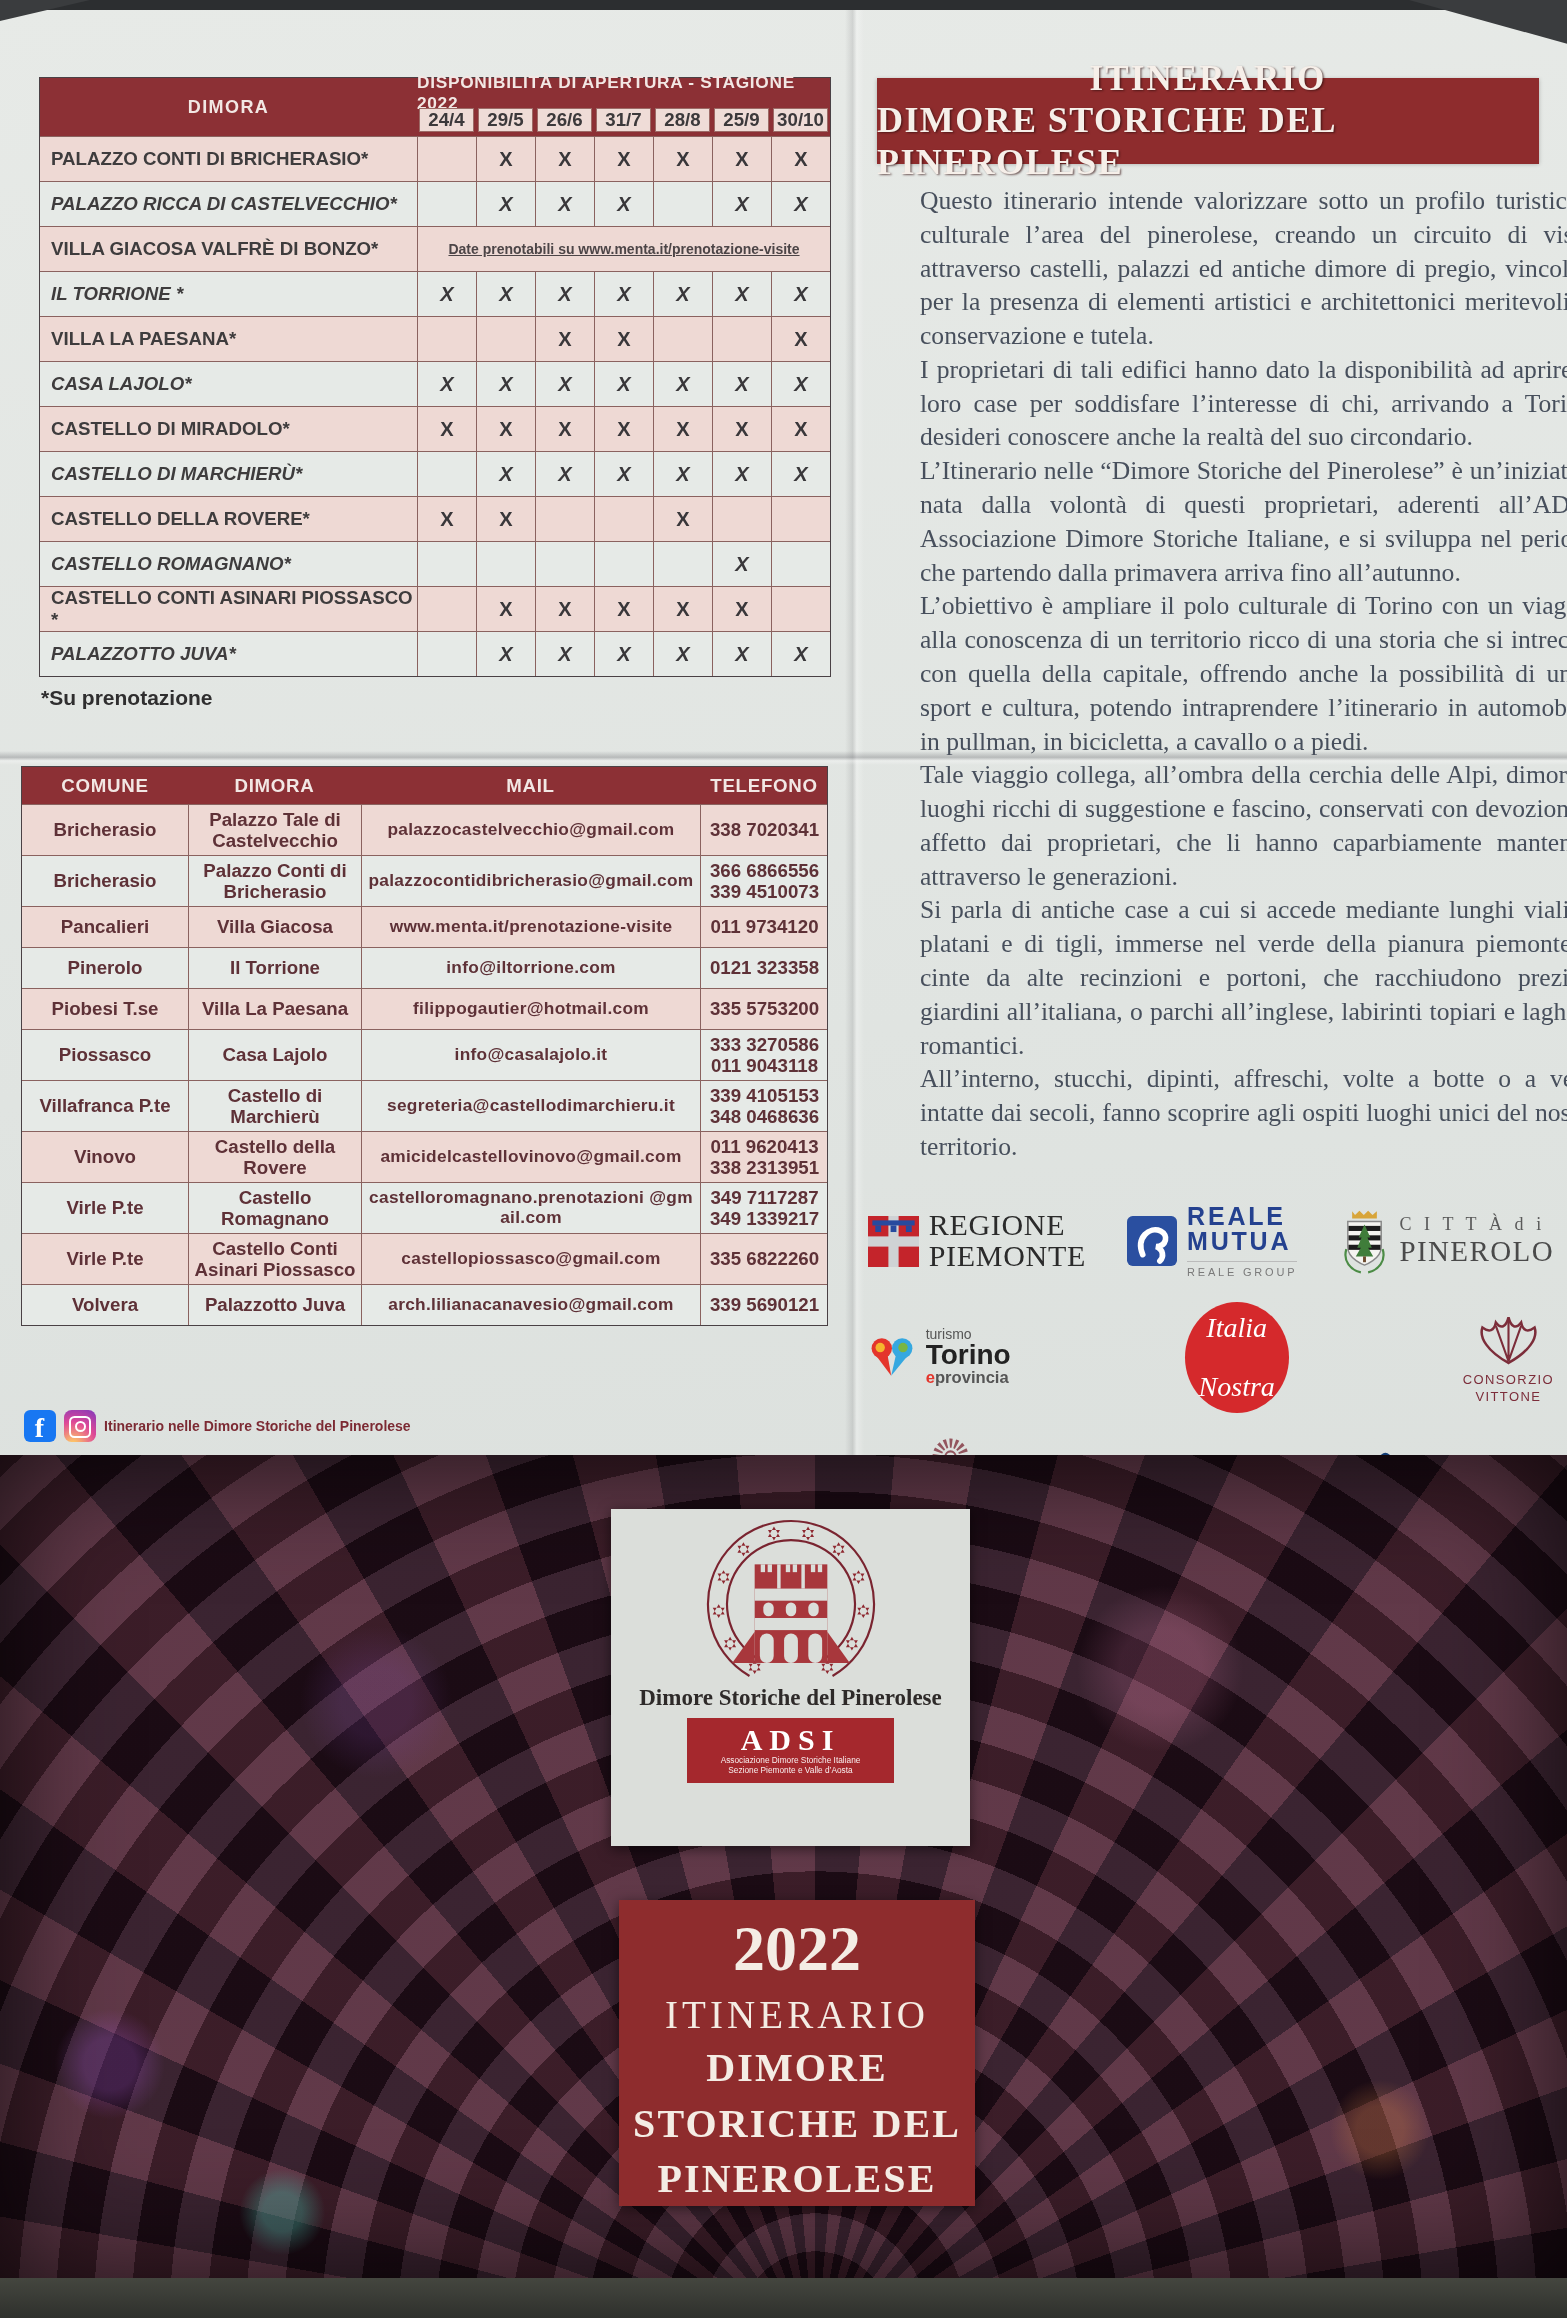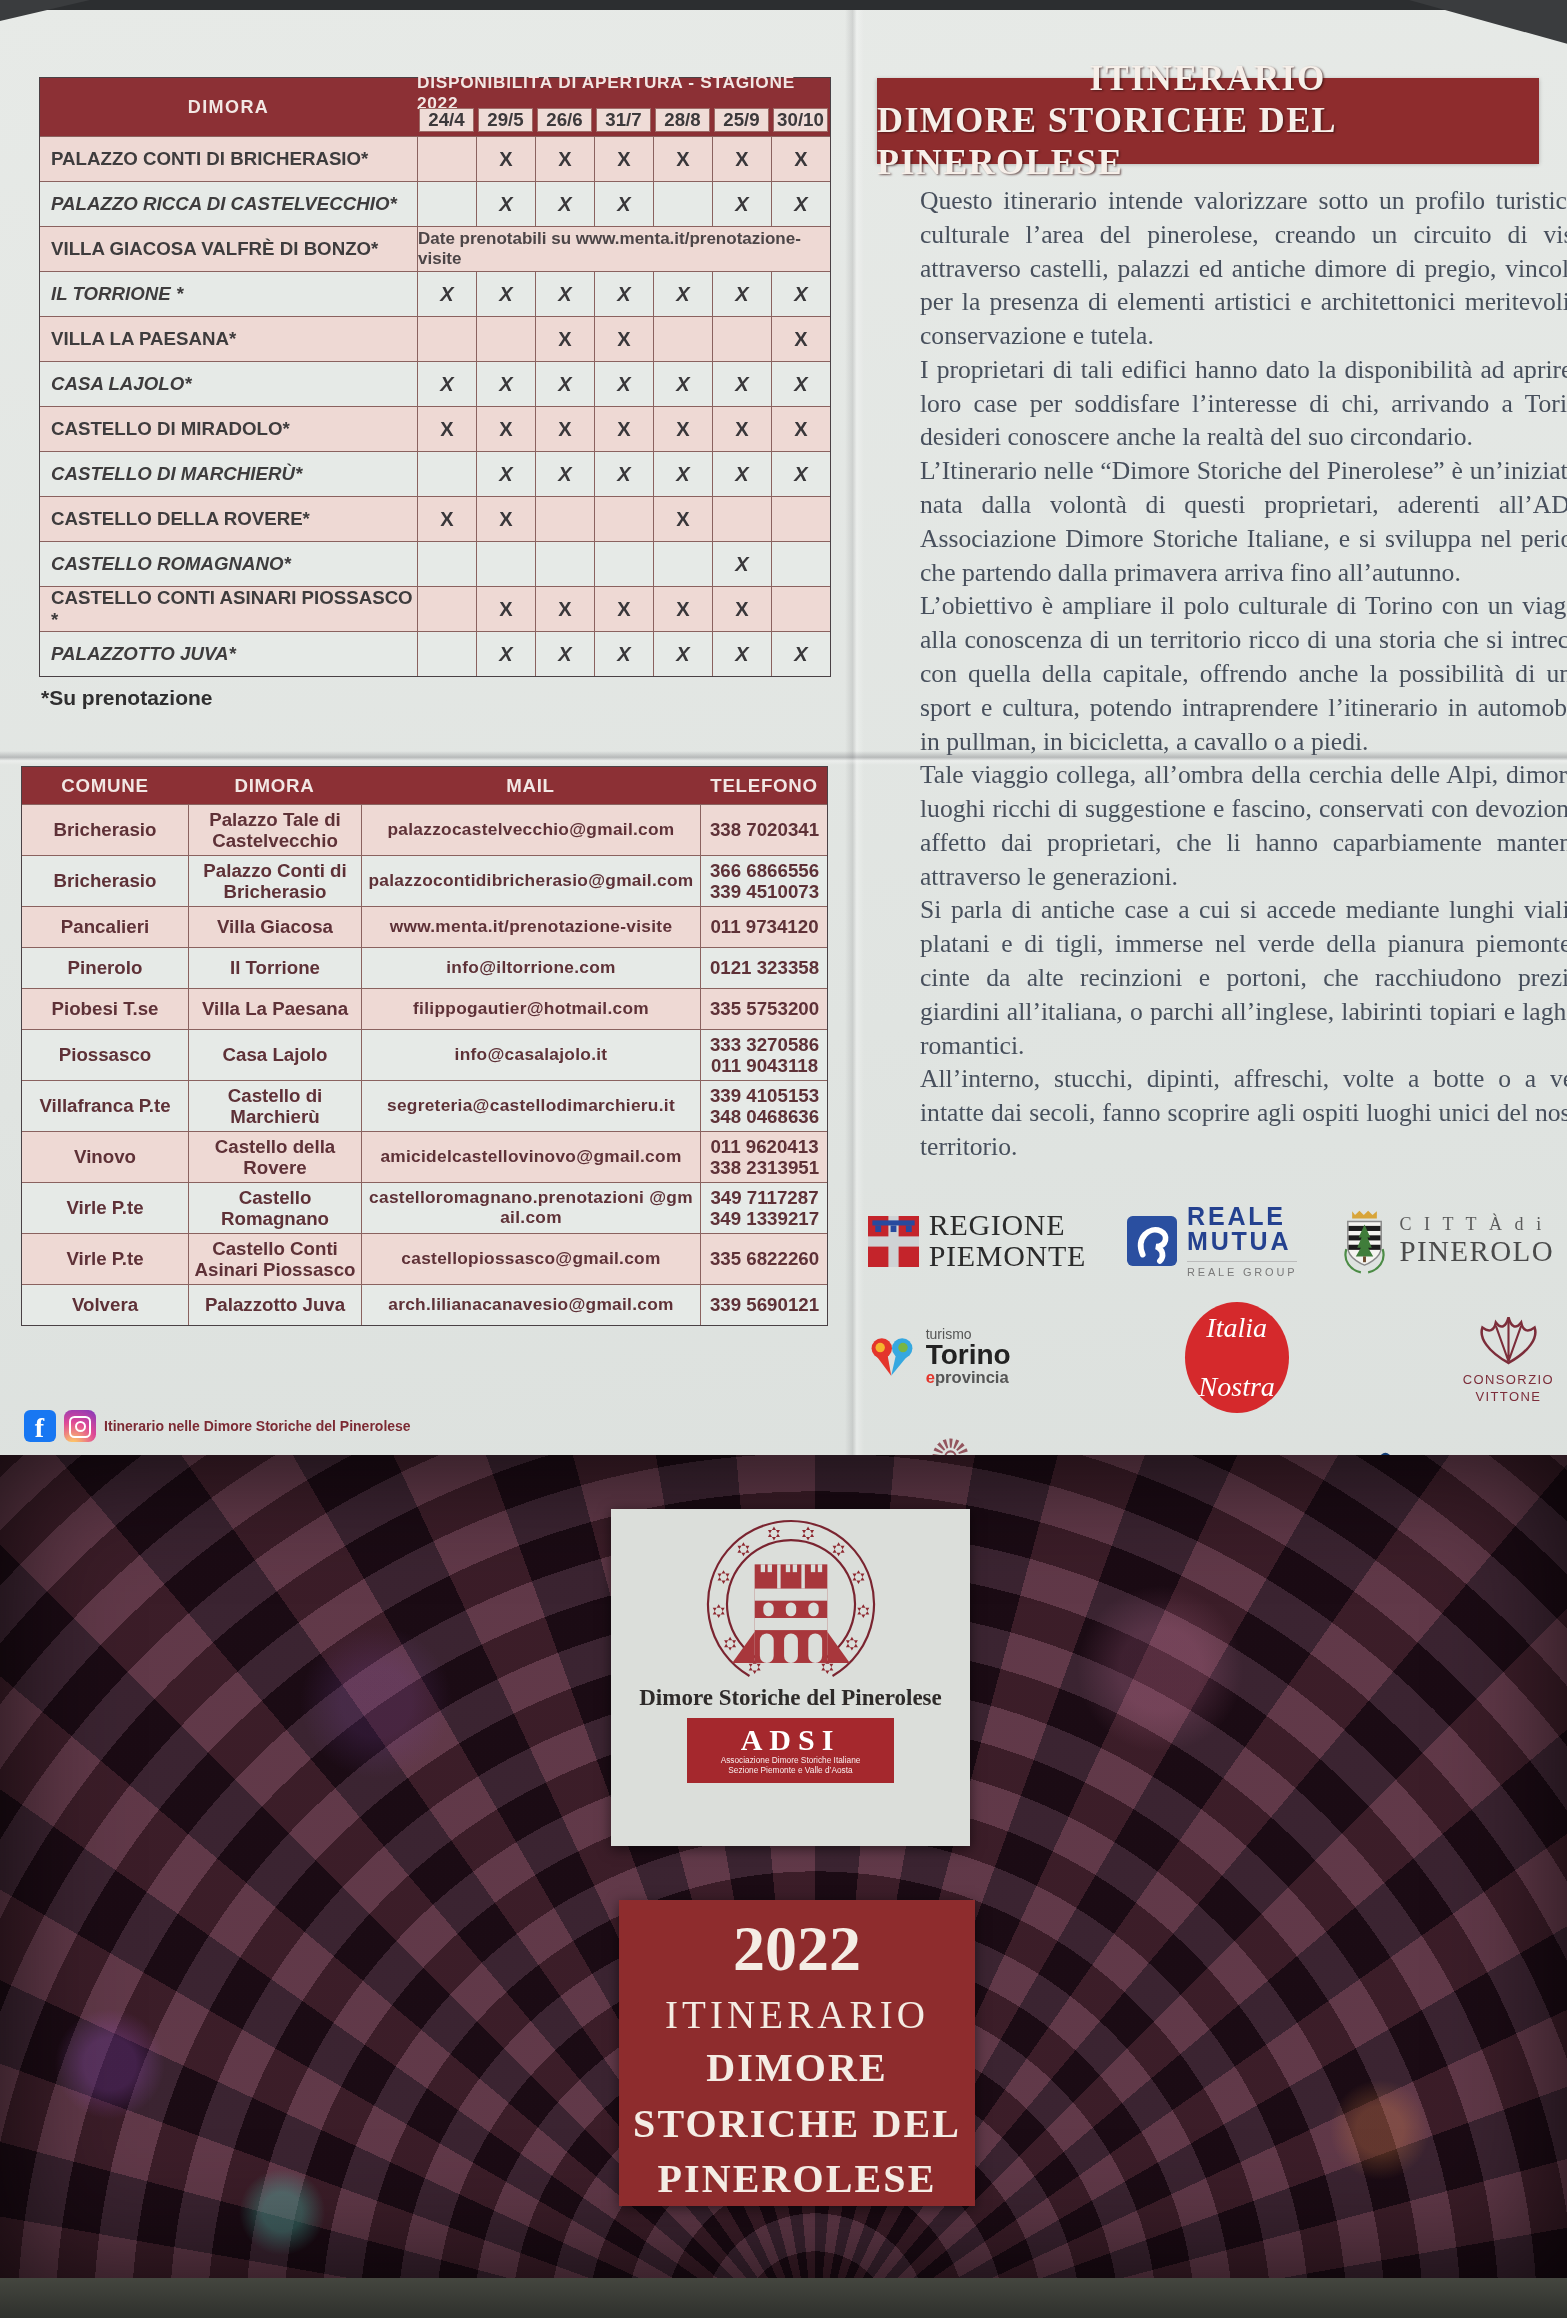--- a/index.html
+++ b/index.html
@@ -28,21 +28,21 @@
   .t1-dates{display:grid;grid-template-columns:repeat(7,1fr);}
   .t1-date{margin:1.4px 2.1px 4.1px 2.1px;background:var(--date_chip);display:flex;align-items:center;justify-content:center;
            font-weight:bold;font-size:18.7px;color:#3c393b;border:0.7px solid #9c6a66;}
   .t1-row{display:grid;grid-template-columns:377px repeat(7,1fr);height:44px;background:var(--pink_row);
           border-top:0.7px solid #8a625f;}
   .t1-row.alt{background:var(--light_row);font-style:italic;}
   .t1-name{display:flex;align-items:center;padding-left:11px;font-weight:bold;font-size:18.7px;color:#3e3c3d;}
   .t1-cell{display:flex;align-items:center;justify-content:center;font-weight:bold;font-size:20px;color:#39373a;
            border-left:0.7px solid #8a625f;}
   .t1-note{grid-column:2/9;display:flex;align-items:center;justify-content:center;
-           font-weight:bold;font-size:17px;color:#4c4547;border-left:0.7px solid #8a625f;}
+           font-weight:bold;font-size:14px;color:#4c4547;border-left:0.7px solid #8a625f;text-decoration:underline;}
   .footnote{position:absolute;left:41px;top:686px;font-size:21px;font-weight:600;color:#2f2e2f;}
 
   
   .t2{position:absolute;left:21px;top:766px;width:805px;border:1.4px solid #4a4145;background:var(--maroon);}
   .t2-head{display:grid;grid-template-columns:166px 173px 339px 128px;height:37px;}
   .t2-h{display:flex;align-items:center;justify-content:center;color:#f2e7e4;font-weight:bold;
         font-size:18.7px;letter-spacing:0.7px;}
   .t2-row{display:grid;grid-template-columns:166px 173px 339px 128px;background:var(--pink_row);
           border-top:0.7px solid #8a625f;min-height:40px;}
   .t2-row.alt{background:var(--light_row);}

